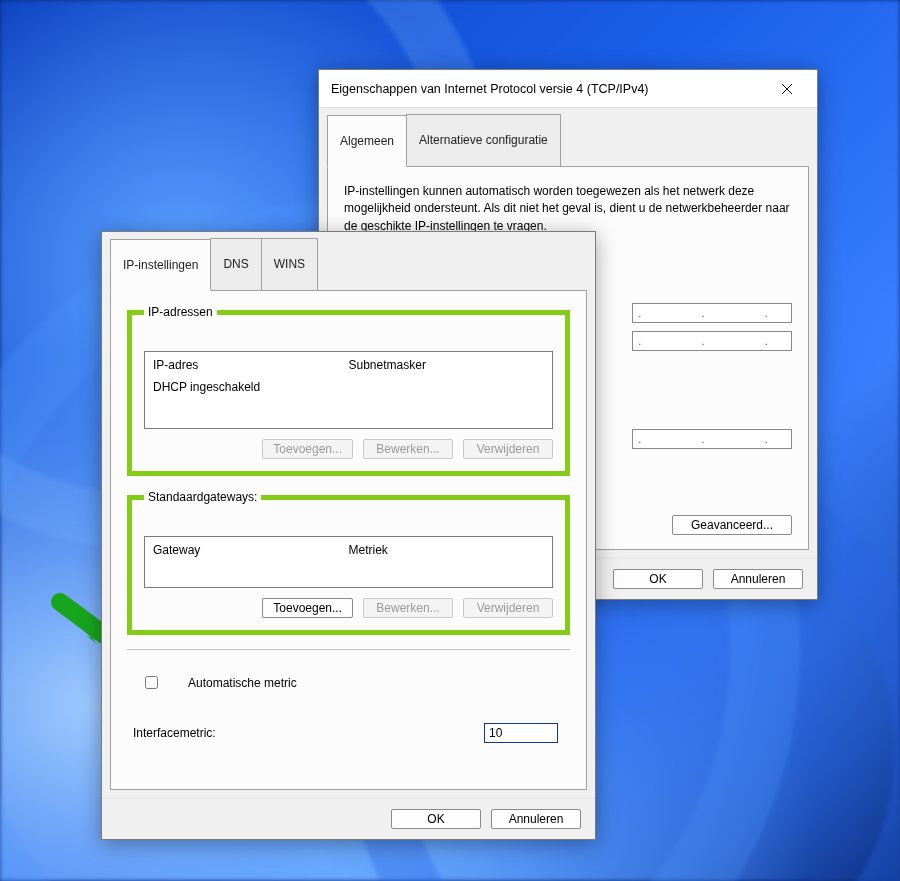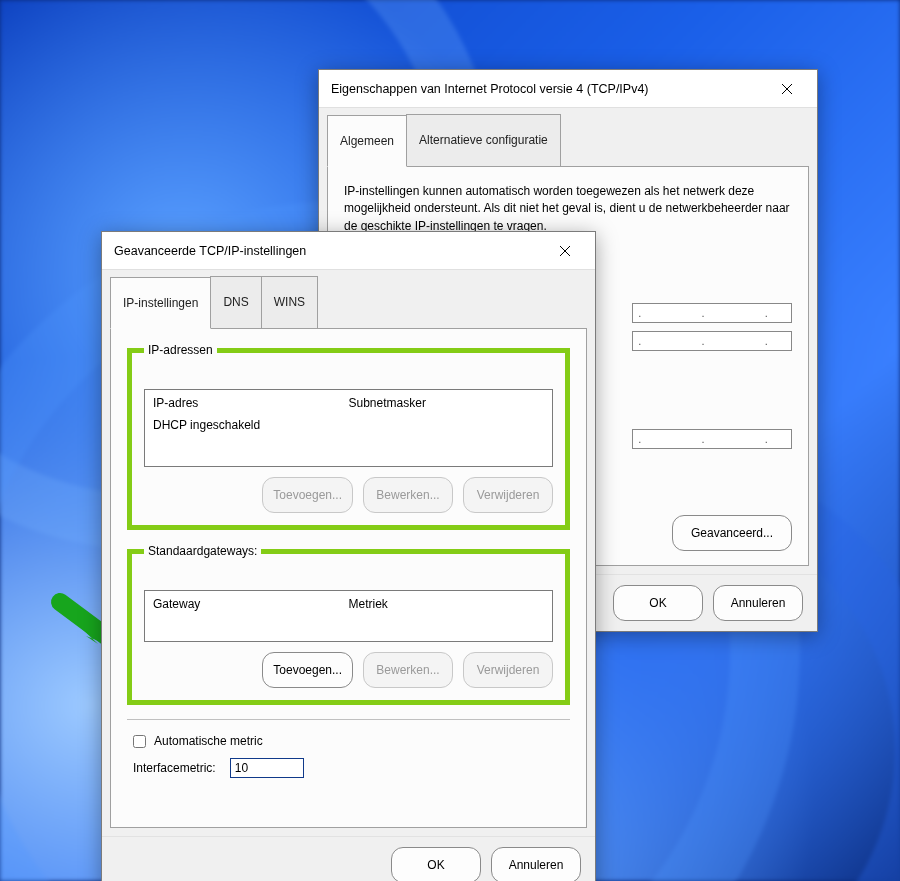--- a/index.html
+++ b/index.html
@@ -114,40 +114,40 @@
   .listbox .row {
     display:flex; padding: 2px 8px; font-size:12px;
   }
   .listbox .row > div { flex:1; }
 
   .btnrow {
     display: flex; justify-content: flex-end; gap: 10px; margin-top: 10px;
   }
   button.win {
     min-width: 90px;
-    height: 36px;
+    height: 20px;
     padding: 0 10px;
     background: #fdfdfd;
     border: 1px solid #8a8a8a;
-    border-radius: 12px;
+    border-radius: 2px;
     font-size: 12px;
     cursor: pointer;
   }
   button.win:disabled {
     color: #9a9a9a;
     border-color: #c8c8c8;
     background: #f4f4f4;
     cursor: default;
   }
 
   .radio-row, .check-row {
-    display:flex; align-items:center; gap:8px; margin:4px 0;
+    display:flex; align-items:center; gap:18px; margin:4px 0;
     font-size:12px;
   }
-  .radio-row input, .check-row input { margin:0; }
+  .radio-row input, .check-row input { margin:12px; }
 
   .ip-segmented {
     width: 160px; height:20px;
     border:1px solid #888; background:#fff;
     display:inline-flex; align-items:center; justify-content:center;
     letter-spacing: 18px; color:#555; font-size:11px;
   }
 
   .metric-area { margin-top: 6px; }
   .metric-area label.inline { margin-right: 6px; }
@@ -219,28 +219,20 @@
       <button class="win" style="min-width:120px">Geavanceerd...</button>
     </div>
   </div>
   <div class="footer">
     <button class="win">OK</button>
     <button class="win">Annuleren</button>
   </div>
 </div>
 
 <div id="dialog-front" class="dialog">
-  <div class="titlebar">
-    <div class="title">Geavanceerde TCP/IP-instellingen</div>
-    <div class="close-x">
-      <svg width="12" height="12" viewBox="0 0 12 12">
-          <path d="M1 1 L11 11 M11 1 L1 11" style="stroke:#000"></path>
-        </svg>
-    </div>
-  </div>
   <div class="tabstrip">
     <div class="tab active">IP-instellingen</div>
     <div class="tab">DNS</div>
     <div class="tab">WINS</div>
   </div>
   <div class="tabpanel">
 
     <fieldset class="group">
       <legend>IP-adressen</legend>
       <div class="listbox">
@@ -273,21 +265,21 @@
         <button class="win" disabled="">Bewerken...</button>
         <button class="win" disabled="">Verwijderen</button>
       </div>
     </fieldset>
 
     <fieldset class="group metric-area" style="border:none;border-top:1px solid #c0c0c0;padding:10px 0 0 0;">
       <div class="check-row" style="margin-left:6px;">
         <input type="checkbox" id="autometric" style="">
         <label for="autometric">Automatische metric</label>
       </div>
-      <div class="check-row" style="margin-left:6px;margin-top:10px;">
+      <div class="check-row" style="margin-left:6px;margin-top:10px;justify-content:space-between;">
         <label class="inline">Interfacemetric:</label>
         <input class="metric" type="text" value="10" style="">
       </div>
     </fieldset>
 
   </div>
   <div class="footer">
     <button class="win">OK</button>
     <button class="win">Annuleren</button>
   </div>

